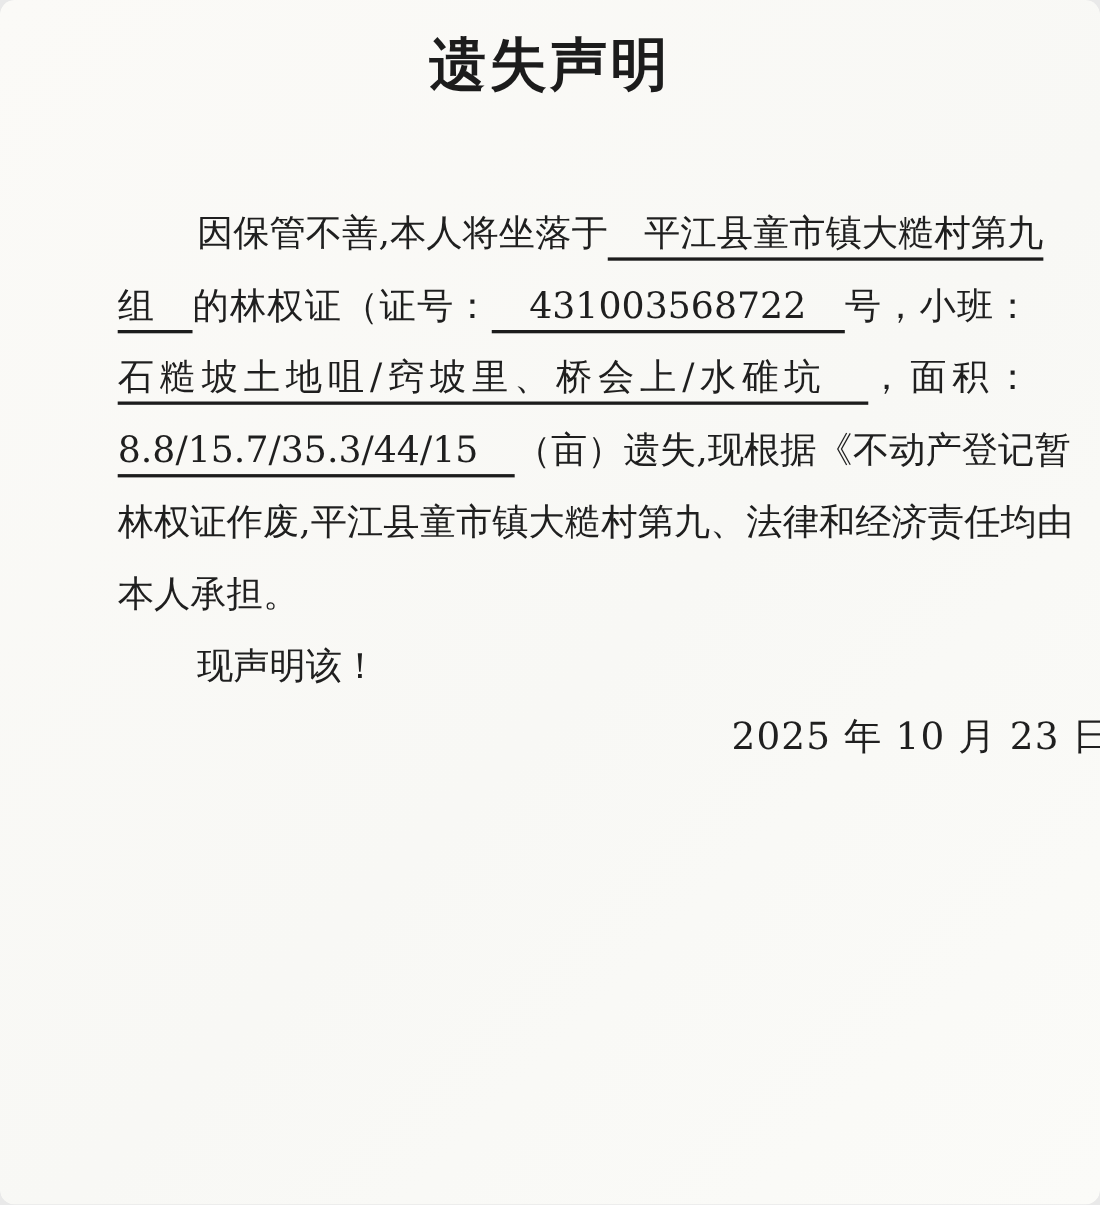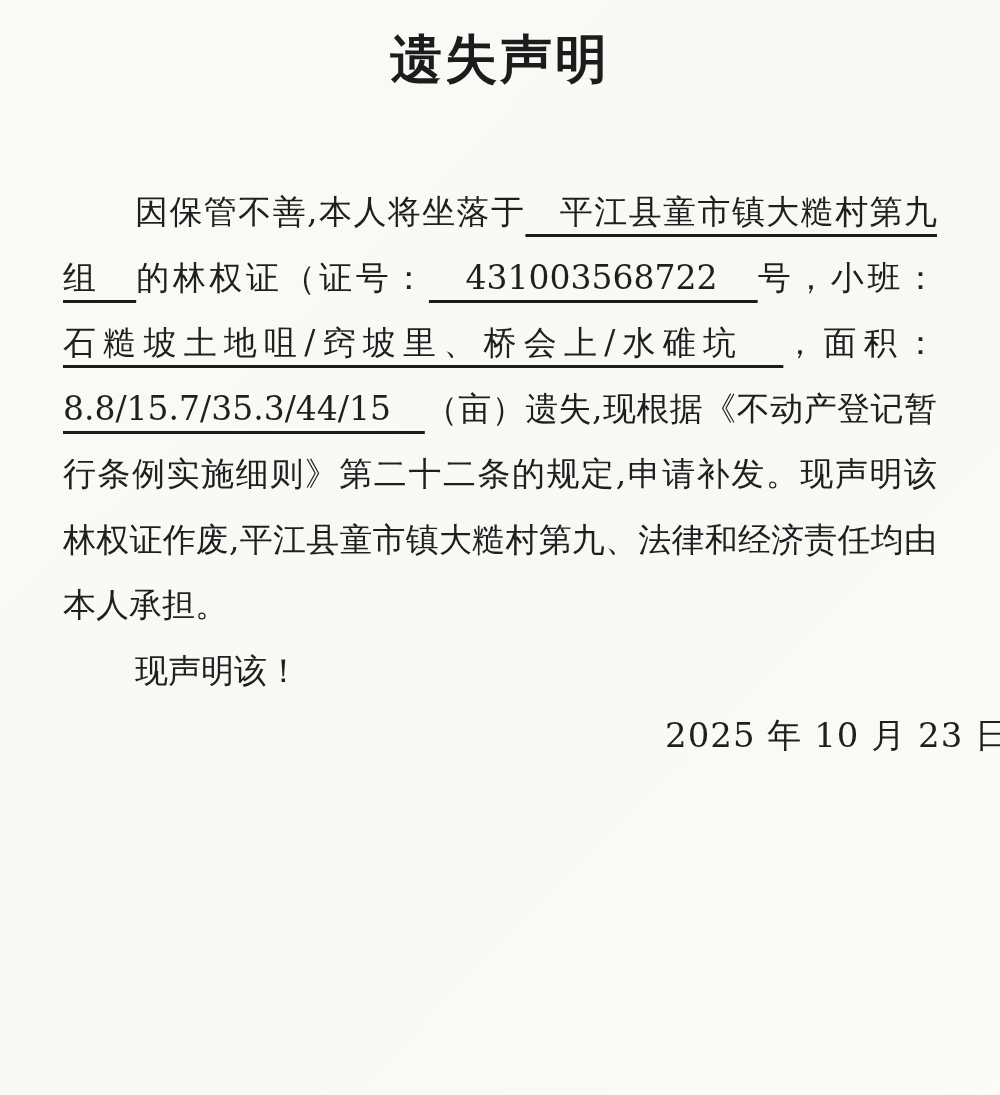--- a/index.html
+++ b/index.html
@@ -1,15 +1,15 @@
 <!DOCTYPE html>
 <html><head>
 <meta charset="utf-8">
 <style>
-  * { margin: 0; padding: 0; box-sizing: border-box; }
+  * { margin: 0; padding: 0; box-sizing: border-box; border-radius: 13px; }
   html, body { background: #e9e9e9; }
   .page {
     position: relative;
     width: 1000px;
     height: 1095px;
     margin: 0 auto;
     background: linear-gradient(135deg, #fbfaf7 0%, #f8f8f5 55%, #fbfbf8 100%);
     color: #1f1f1f;
     font-family: "DejaVu Serif", "Liberation Serif", serif;
     overflow: hidden;
@@ -26,20 +26,21 @@
   .content {
     margin: 89px 63px 0 63px;
     font-size: 33px;
   }
   .line {
     height: 65.5px;
     line-height: 65.5px;
     text-align: justify;
     text-align-last: justify;
     white-space: nowrap;
+    margin-left: 44px;
   }
   .line.short { text-align-last: left; }
   .indent { text-indent: 72px; }
   .u {
     text-decoration: underline;
     text-decoration-thickness: 2.5px;
     text-decoration-color: #1c1c1c;
     text-underline-offset: 11px;
   }
   .p2 { margin-top: 0; }
@@ -70,21 +71,20 @@
 
     <div class="line indent"><span>因保管不善,本人将坐落于</span><span class="u">　平江县童市镇大糙村第九</span></div>
 
     <div class="line"><span class="u">组　</span><span>的林权证（证号：</span><span class="u">　431003568722　</span><span>号，小班：</span></div>
 
 
     <div class="line"><span class="u">石糙坡土地咀/窍坡里、桥会上/水碓坑　</span><span>，面积：</span></div>
 
     <div class="line"><span class="u">8.8/15.7/35.3/44/15　</span><span>（亩）遗失,现根据《不动产登记暂</span></div>
 
-    <div class="line"><span>行条例实施细则》第二十二条的规定,申请补发。现声明该</span></div>
 
     <div class="line"><span>林权证作废,平江县童市镇大糙村第九、法律和经济责任均由</span></div>
 
     <div class="line short"><span>本人承担。</span></div>
 
     <div class="line short indent p2"><span>现声明该！</span></div>
 
   </div>
 
 

